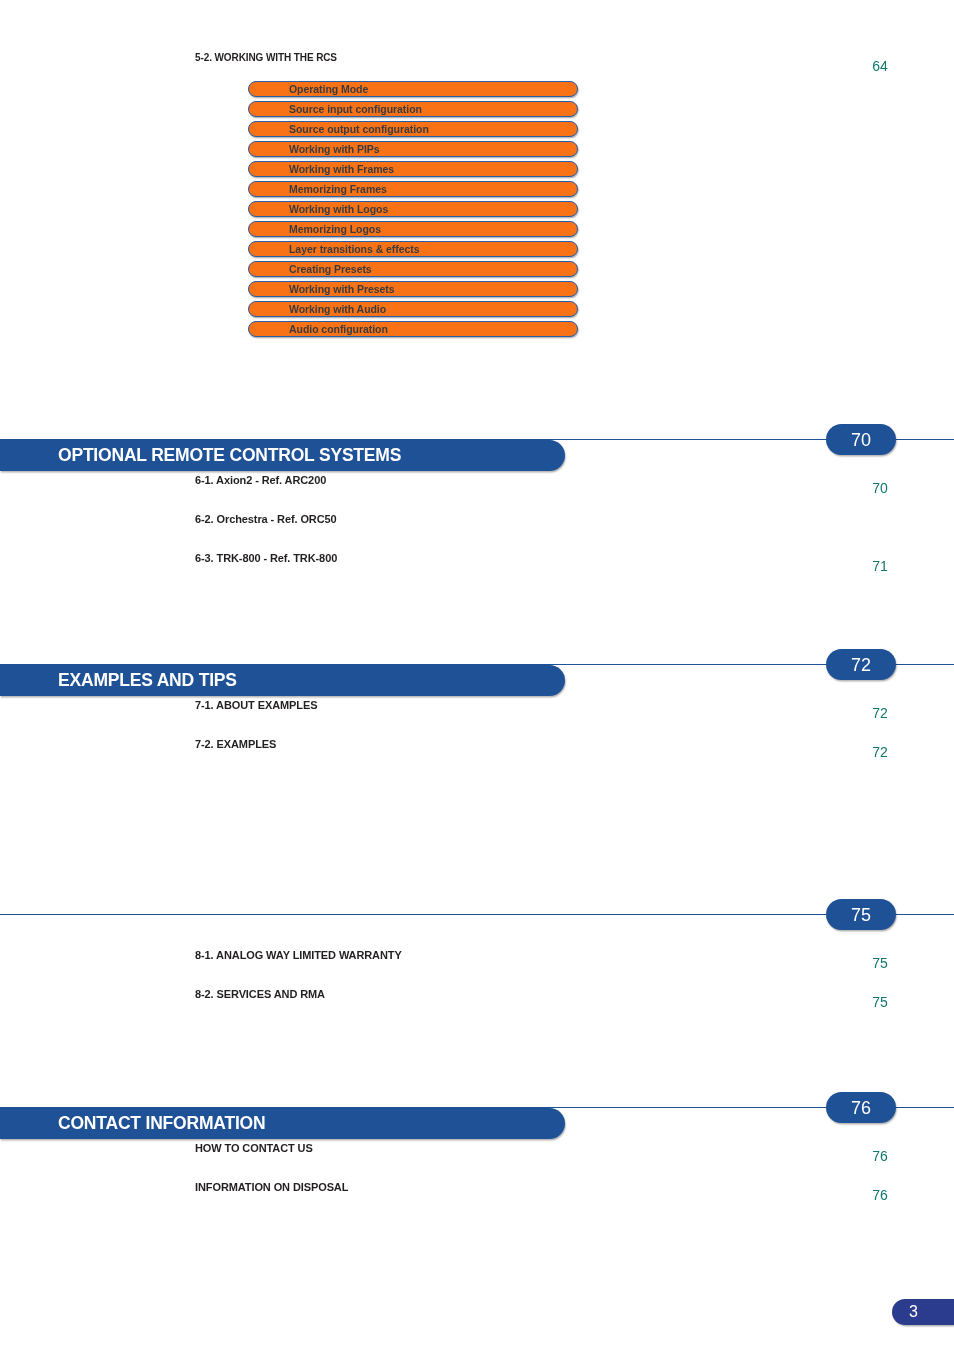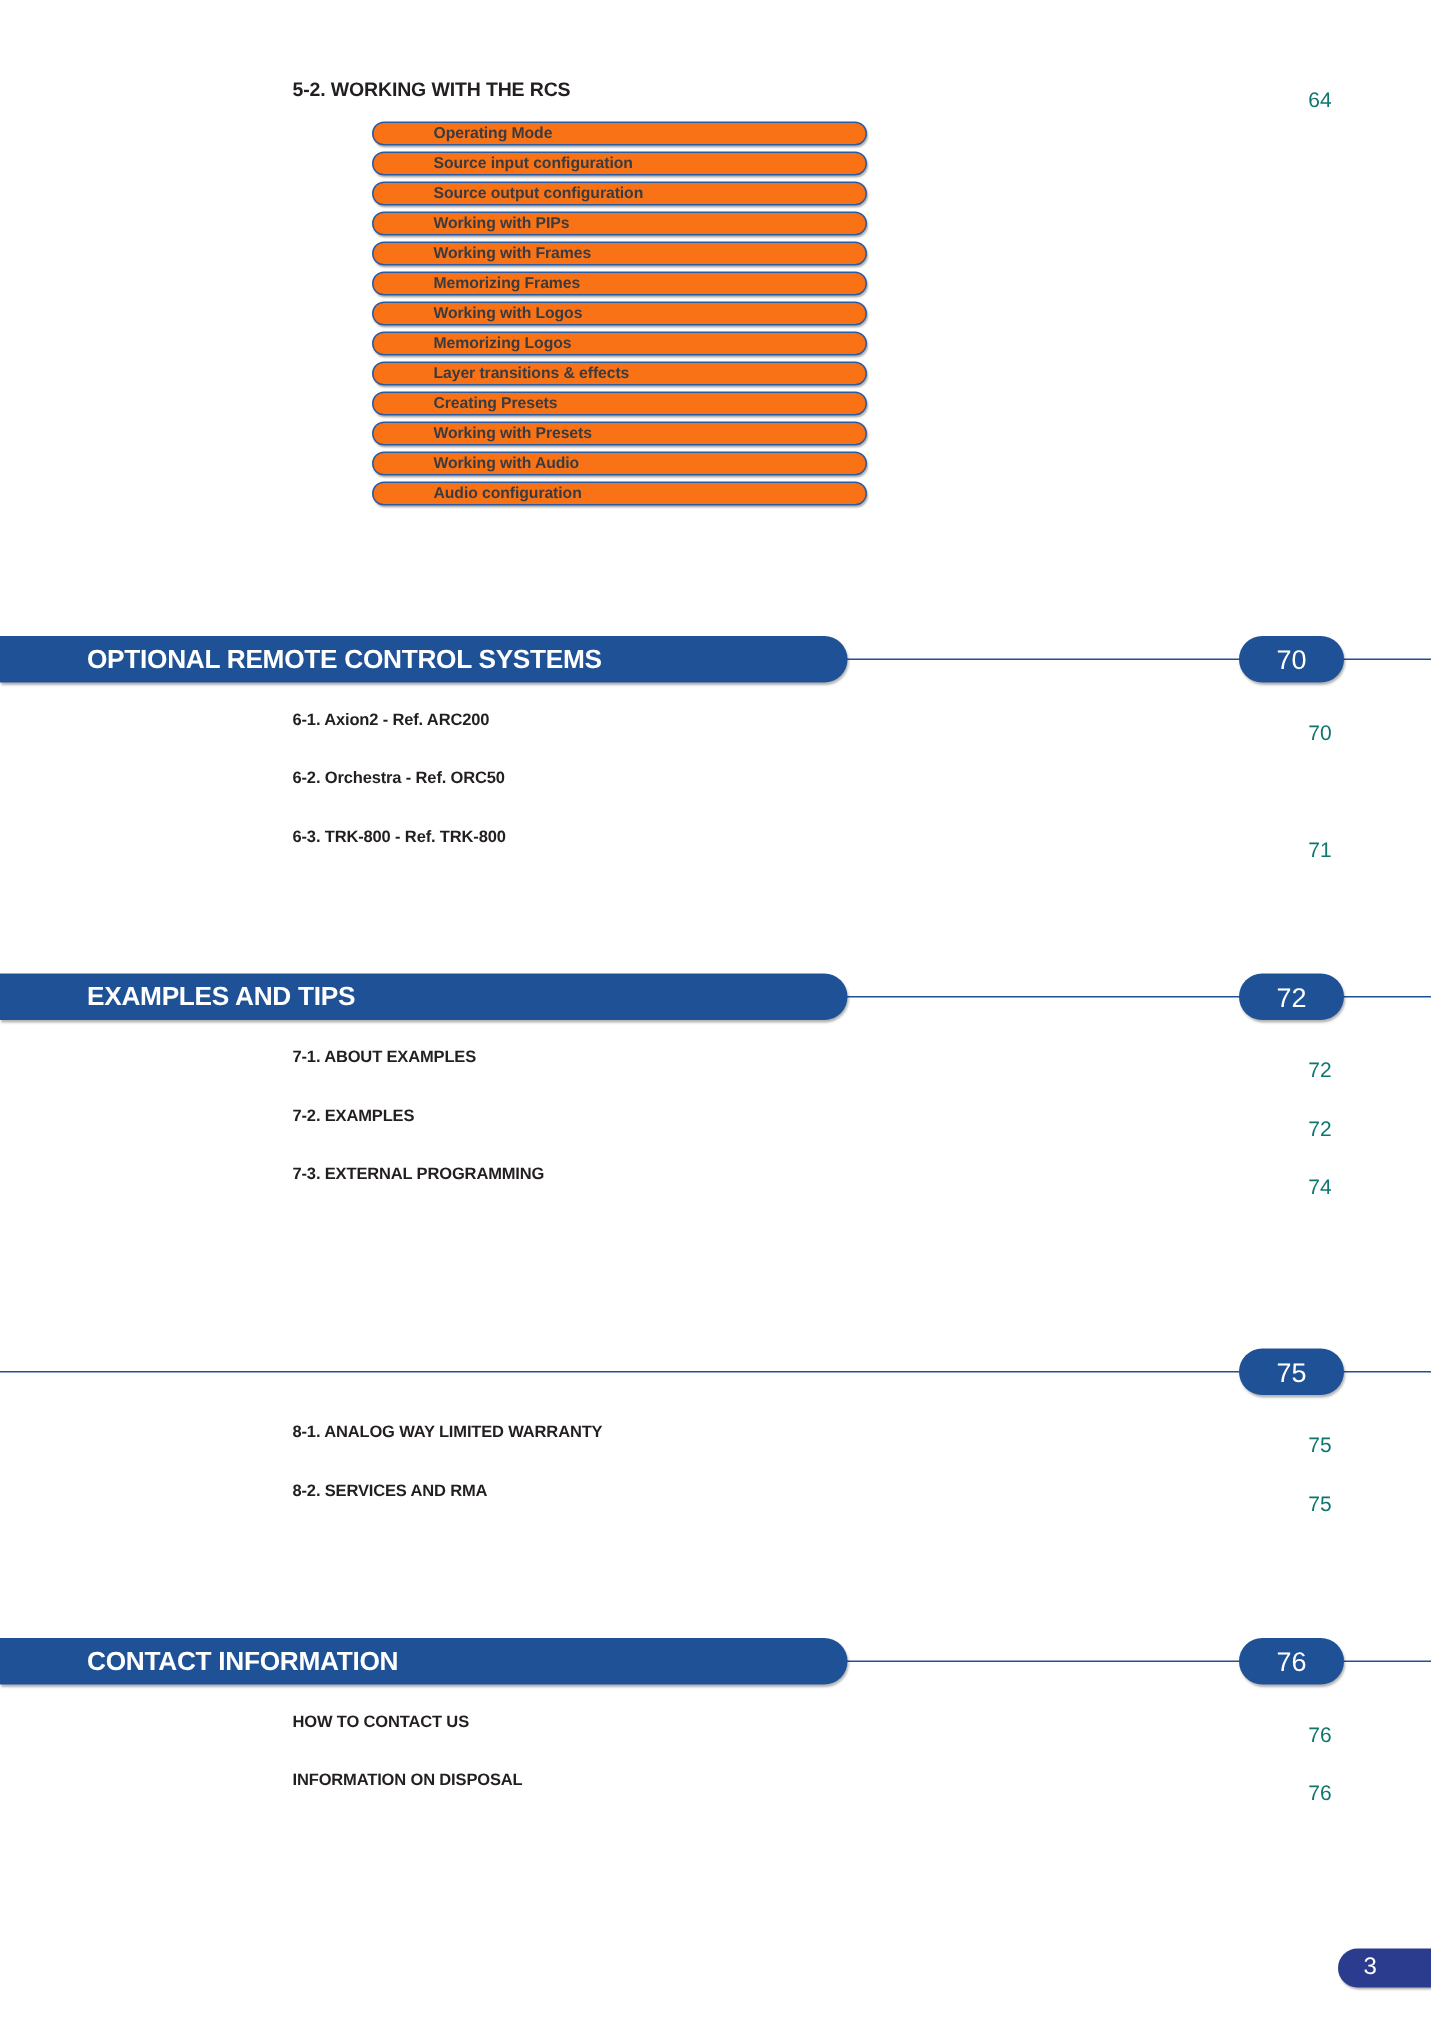--- a/index.html
+++ b/index.html
@@ -44,21 +44,21 @@
     position: absolute;
     right: 0;
     top: 6px;
     width: 40px;
     text-align: center;
     font-size: 14px;
     font-weight: normal;
     color: #0f766e;
   }
   .toplevel-label {
-    font-size: 13px;
+    font-size: 10px;
   }
 
   
   .pill-list {
     position: absolute;
     left: 248px;
     width: 330px;
   }
   .pill {
     position: relative;
@@ -98,21 +98,21 @@
     position: absolute;
     left: 0;
     right: 0;
     top: 15px;
     height: 1.4px;
     background: #1e5196;
   }
   .sec-bar {
     position: absolute;
     left: 0;
-    top: 0;
+    top: 16px;
     height: 31px;
     width: 565px;
     background: #1e5196;
     border-top-right-radius: 16px;
     border-bottom-right-radius: 16px;
     box-shadow: 0.8px 1.6px 1.6px rgba(0,0,0,0.30);
     display: flex;
     align-items: center;
   }
   .sec-title {
@@ -259,24 +259,20 @@
   </div>
   <div class="sec-entries" id="entries-1">
       <div class="entry-row" style="height: 39px;">
         <span class="entry-label">7-1. ABOUT EXAMPLES</span>
         <span class="entry-page">72</span>
       </div>
       <div class="entry-row" style="height: 39px;">
         <span class="entry-label">7-2. EXAMPLES</span>
         <span class="entry-page">72</span>
       </div>
-      <div class="entry-row" style="height: 39px;">
-        <span class="entry-label">7-3. EXTERNAL PROGRAMMING</span>
-        <span class="entry-page">74</span>
-      </div>
     </div>
 </div>
 
 <div class="section" style="top:899px;">
   <div class="sec-headrow">
     <div class="sec-line"></div>
     <div class="sec-page-pill">
       <span class="sec-page-num">75</span>
     </div>
   </div>

